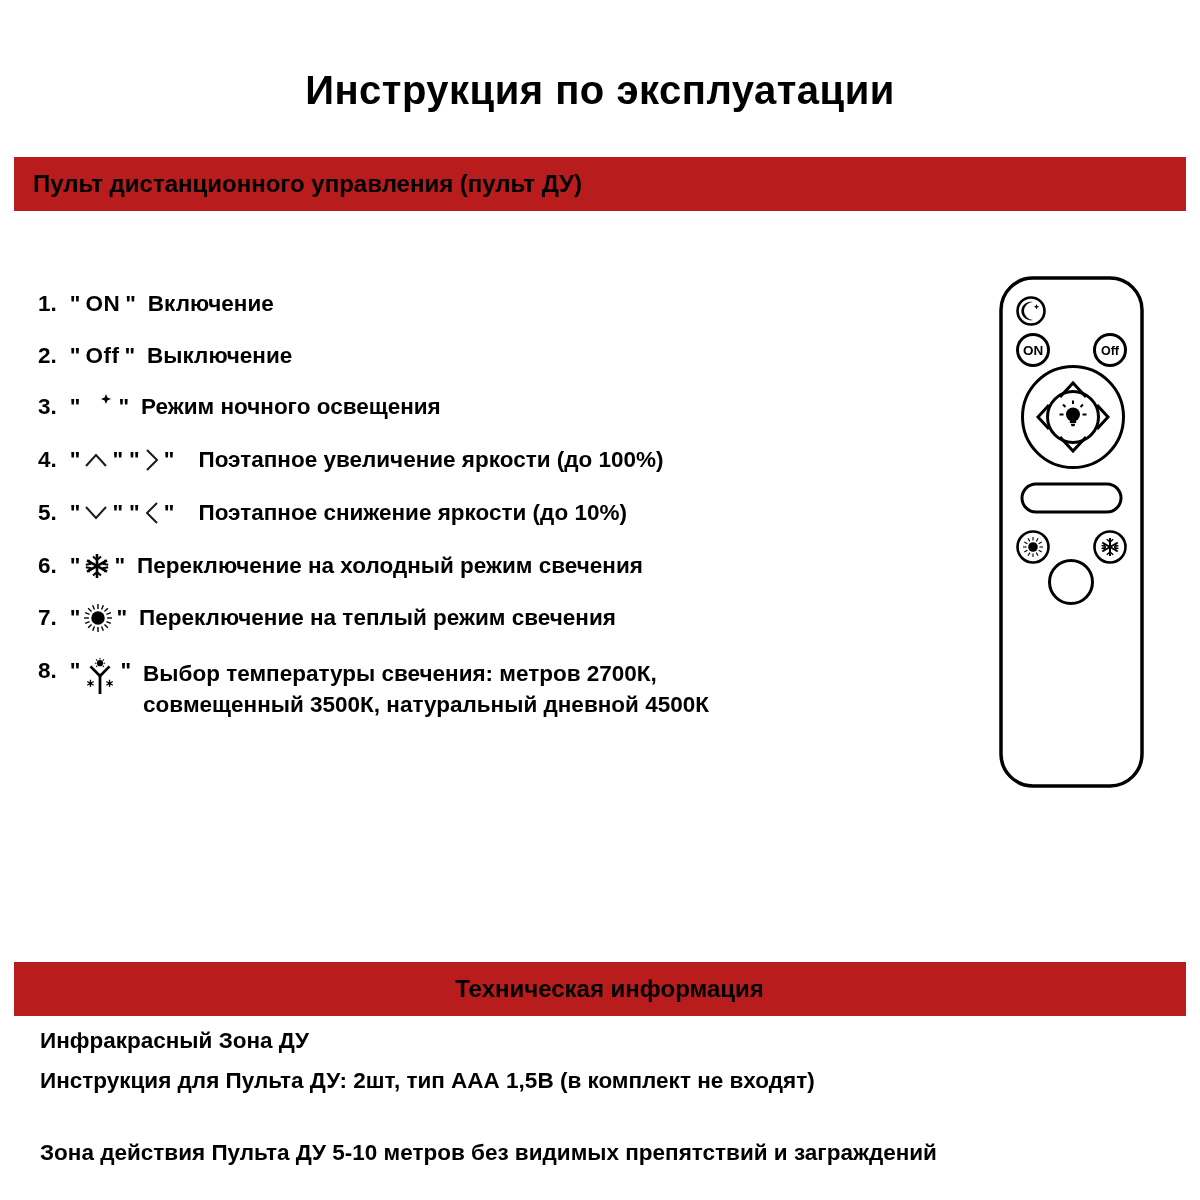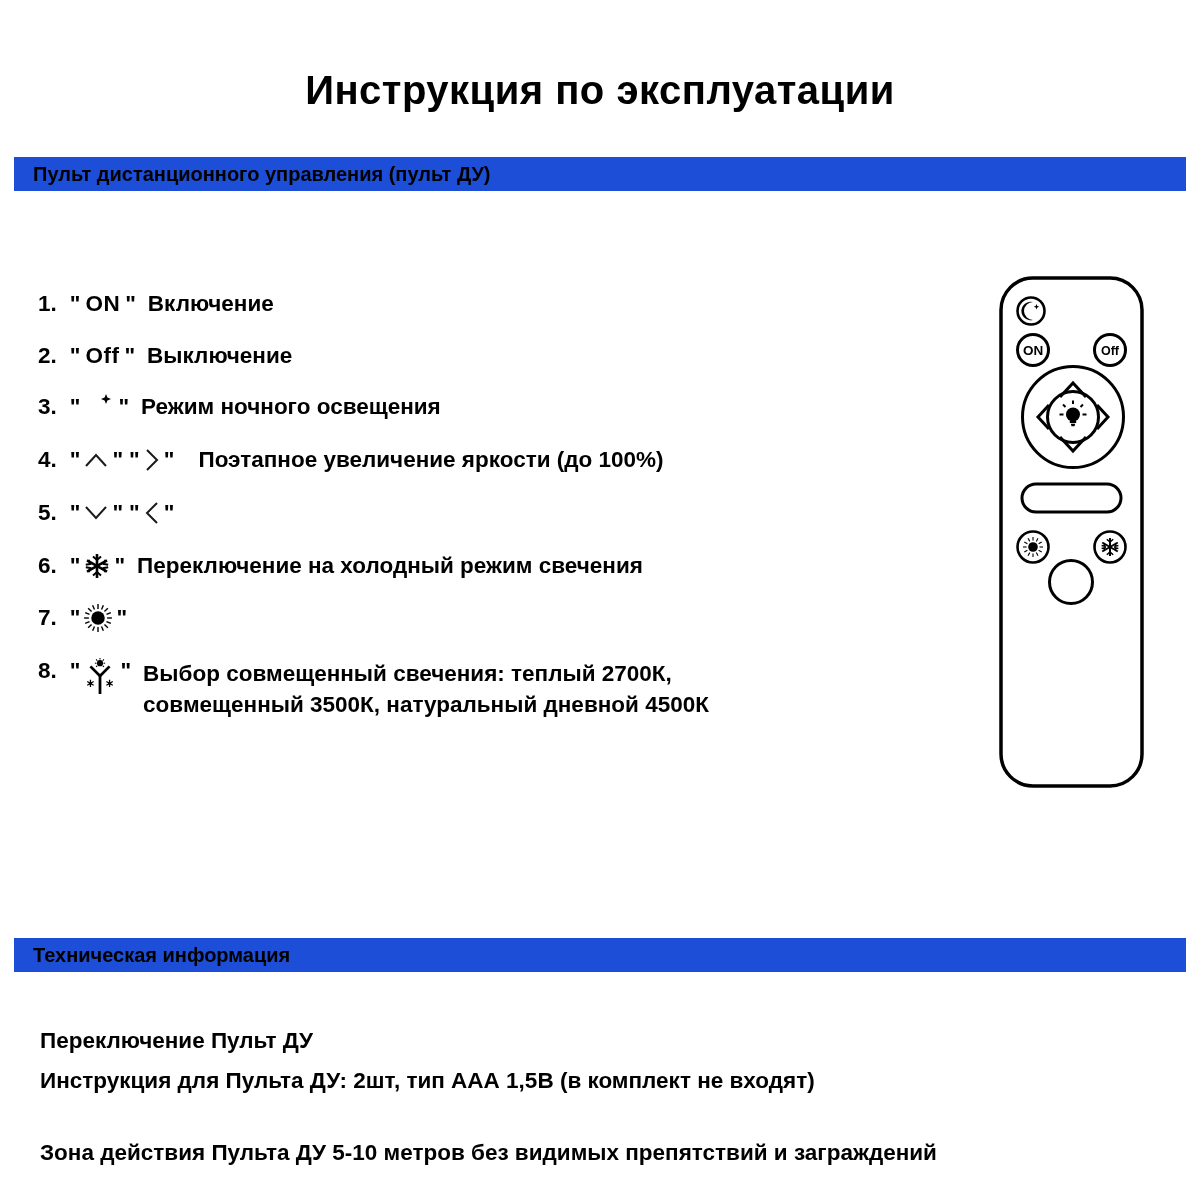--- a/index.html
+++ b/index.html
@@ -1,23 +1,23 @@
 <!DOCTYPE html>
 <html><head>
 <meta charset="utf-8">
 <style>
   html,body{margin:0;padding:0;background:#fff;}
   .page{position:relative;width:1200px;height:1200px;background:#ffffff;overflow:hidden;
         font-family:"Liberation Sans",sans-serif;color:#000;font-weight:bold;}
   .title{position:absolute;top:68px;left:0;width:100%;text-align:center;
          font-size:40px;margin:0;letter-spacing:0.5px;}
-  .bar{position:absolute;left:14px;right:14px;height:34px;background:#1d4ed8;
-       display:flex;align-items:center;padding-left:19px;box-sizing:border-box;font-size:20px;}
+  .bar{position:absolute;left:14px;right:14px;height:54px;background:#b91c1c;
+       display:flex;align-items:center;padding-left:19px;box-sizing:border-box;font-size:24px;}
   .bar1{top:157px;}
-  .bar2{top:938px;}
+  .bar2{top:962px;justify-content:center;}
   .item{position:absolute;left:38px;height:34px;display:flex;align-items:center;
         font-size:22.5px;white-space:nowrap;}
   .item .num{margin-right:10px;}
   .item .q{margin:0 3px;}
   .item .sym{margin:0 2px;letter-spacing:0.5px;}
   .item .lbl{margin-left:9px;}
   .item .gap{display:inline-block;width:12px;}
   .ic{display:block;}
   .item8{align-items:flex-start;height:auto;}
   .item8 .lbl2{margin-left:9px;}
@@ -86,20 +86,21 @@
     <svg class="ic" width="26" height="20" viewBox="0 0 26 20">
       <path d="M3,4 L13,15 L23,4" fill="none" stroke="#1a1a1a" stroke-width="2"></path>
     </svg>
     <span class="q">"</span>
     <span class="q">"</span>
     <svg class="ic" width="18" height="24" viewBox="0 0 18 24">
       <path d="M14,2 L4,12 L14,22" fill="none" stroke="#1a1a1a" stroke-width="2"></path>
     </svg>
     <span class="q">"</span>
     <span class="gap"></span>
+    <span class="lbl">Поэтапное снижение яркости (до 10%)</span>
   </div>
 
   <div class="item" style="top:549px">
     <span class="num">6.</span>
     <span class="q">"</span>
     <svg class="ic" width="28" height="28" viewBox="0 0 28 28">
       <g stroke="#000" stroke-width="2.6" fill="none">
         <path d="M14,2 L14,26"></path>
           <path d="M4,8.4 L24,19.6"></path>
           <path d="M4,19.6 L24,8.4"></path>
@@ -135,20 +136,21 @@
           <line x1="6.1" y1="10.7" x2="2" y2="9"></line>
         <line x1="8" y1="8" x2="4.8" y2="4.8"></line>
           <line x1="10.7" y1="6.1" x2="9" y2="2"></line>
         <line x1="14" y1="5.5" x2="14" y2="1"></line>
           <line x1="17.3" y1="6.1" x2="19" y2="2"></line>
         <line x1="20" y1="8" x2="23.2" y2="4.8"></line>
           <line x1="21.9" y1="10.7" x2="26" y2="9"></line>
       </g>
     </svg>
     <span class="q">"</span>
+    <span class="lbl">Переключение на теплый режим свечения</span>
   </div>
 
   <div class="item item8" style="top:658px">
     <span class="num">8.</span>
     <span class="q">"</span>
     <svg class="ic" width="34" height="42" viewBox="0 0 32 38" style="margin-top:-2px">
       <g stroke="#000" stroke-width="2.6" fill="none">
         <path d="M16,18 L16,35"></path>
           <path d="M16,18 L7,9"></path>
           <path d="M16,18 L25,9"></path>
@@ -165,21 +167,21 @@
       </g>
       <g stroke="#000" stroke-width="1.2" fill="none">
         <circle cx="7" cy="25" r="1.4" fill="#000" stroke="none"></circle>
         <path d="M7,21.5 L7,28.5 M4,23.2 L10,26.8 M4,26.8 L10,23.2"></path>
         <circle cx="25" cy="25" r="1.4" fill="#000" stroke="none"></circle>
         <path d="M25,21.5 L25,28.5 M22,23.2 L28,26.8 M22,26.8 L28,23.2"></path>
       </g>
     </svg>
     <span class="q">"</span>
     <span class="lbl2">
-      <div>Выбор совмещенный свечения: теплый 2700К,</div>
+      <div>Выбор температуры свечения: метров 2700К,</div>
       <div>совмещенный 3500К, натуральный дневной 4500К</div>
     </span>
   </div>
 
   <svg class="remote" width="149" height="516" viewBox="0 0 149 516">
     <rect x="4" y="4" width="141" height="508" rx="32" fill="#fff" stroke="#000" stroke-width="3.5"></rect>
 
     <g>
       <circle cx="34" cy="37" r="13.5" fill="none" stroke="#000" stroke-width="2.6"></circle>
       <path d="M36,28 A9.3,9.3 0 1 0 36,46 A7.4,7.4 0 1 1 36,28 Z" fill="#000"></path>
@@ -257,17 +259,17 @@
       </g>
     </g>
 
     <circle cx="74" cy="308" r="21.5" fill="none" stroke="#000" stroke-width="3"></circle>
   </svg>
 
   <div class="bar bar2">
     <span>Техническая информация</span>
   </div>
 
-  <div class="tech-line" style="top:1026px">Переключение Пульт ДУ</div>
+  <div class="tech-line" style="top:1026px">Инфракрасный Зона ДУ</div>
   <div class="tech-line" style="top:1066px">Инструкция для Пульта ДУ: 2шт, тип ААА 1,5В (в комплект не входят)</div>
   <div class="tech-line" style="top:1138px">Зона действия Пульта ДУ 5-10 метров без видимых препятствий и заграждений</div>
 
 </div>
 
 </body></html>

